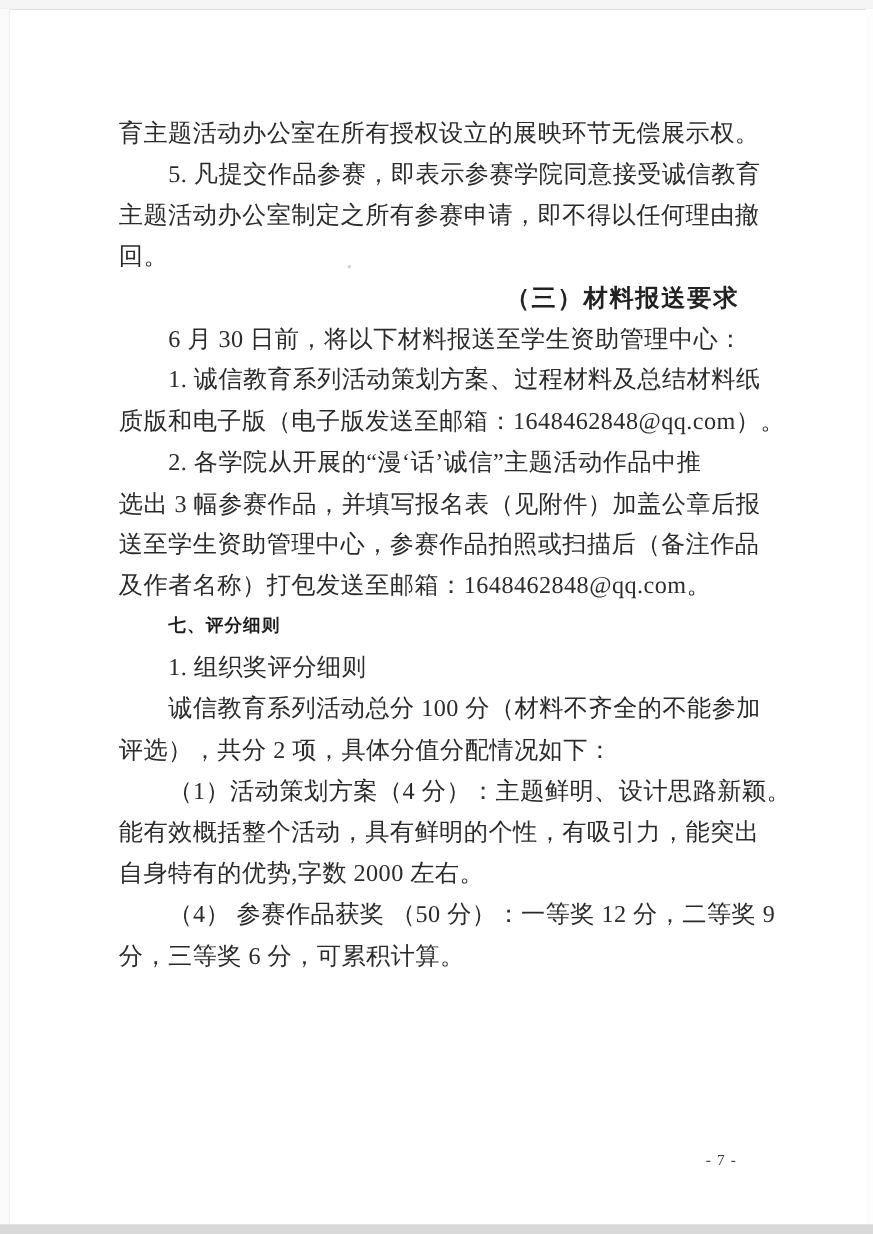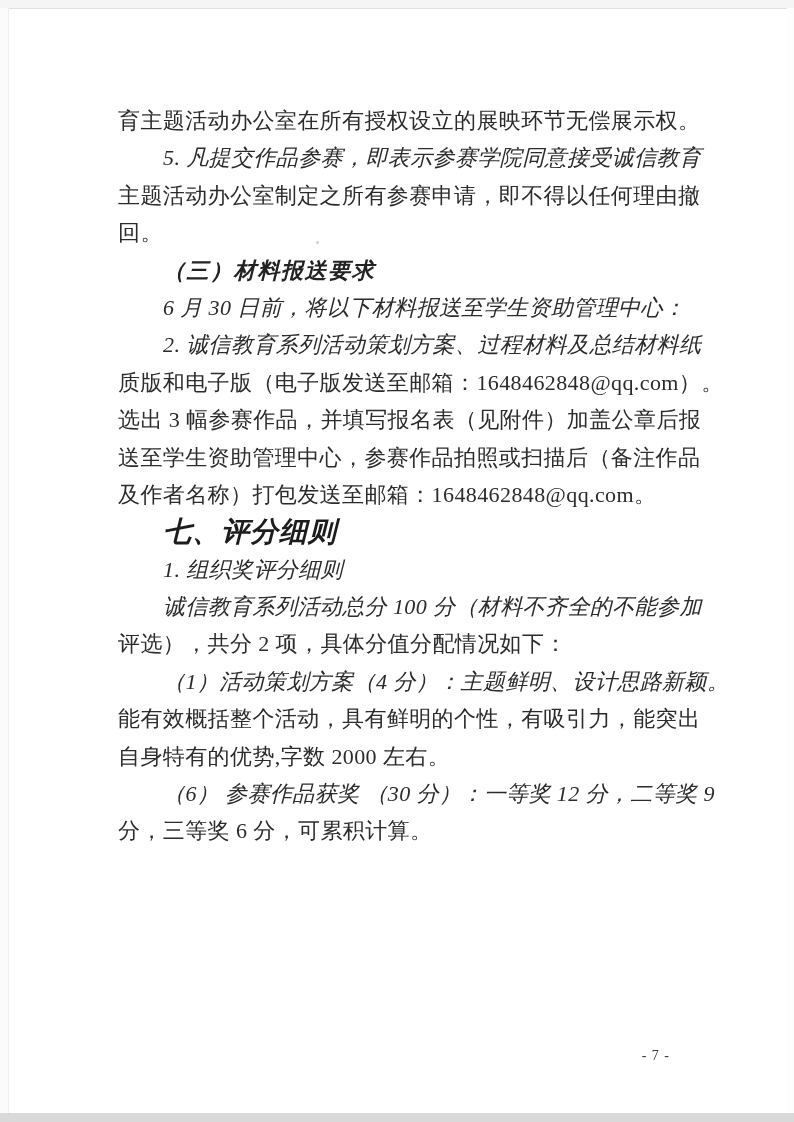--- a/index.html
+++ b/index.html
@@ -12,40 +12,41 @@
   }
   
   .edge-top    { position: absolute; top: 0; left: 0; right: 0; height: 8px; background: #f5f5f5; border-bottom: 1px solid #e2e2e2; }
   .edge-left   { position: absolute; top: 8px; left: 0; bottom: 9px; width: 8px; background: #fbfbfb; border-right: 1px solid #efefef; }
   .edge-right  { position: absolute; top: 8px; right: 0; bottom: 9px; width: 7px; background: #fdfdfd; }
   .edge-bottom { position: absolute; bottom: 0; left: 0; right: 0; height: 9px; background: #d9d9d9; }
   .artifact-dot{ position: absolute; left: 316px; top: 241px; width: 3px; height: 3px; border-radius: 50%; background: #b9b9b9; opacity: .7; }
 
   .content {
     position: absolute;
-    left: 118px; top: 102px;
+    left: 108px; top: 102px;
     width: 564px;
   }
   .line {
     height: 37.4px; line-height: 37.4px;
     font-size: 22px;
     letter-spacing: 0.4px;
     color: #2b2b2b;
     white-space: nowrap;
   }
-  .line.indent { padding-left: 45px; font-style: italic; }
+  .line.indent { padding-left: 45px; }
   .line.style-kai {
     font-weight: 600;
     letter-spacing: 1.6px;
     color: #222222;
+    text-align: right;
   }
   .line.style-hei {
     font-family: "Liberation Sans", "DejaVu Sans", sans-serif;
     font-weight: 700;
-    font-size: 28px;
+    font-size: 16px;
     letter-spacing: 1px;
     color: #1c1c1c;
   }
   .page-number {
     position: absolute;
     right: 124px; bottom: 58px;
     font-size: 14px;
     color: #3a3a3a;
     letter-spacing: 1px;
     font-family: "Liberation Serif", "DejaVu Serif", serif;
@@ -60,29 +61,30 @@
 <div class="edge-bottom"></div>
 <div class="artifact-dot"></div>
 
 <div class="content">
     <div class="line style-body">育主题活动办公室在所有授权设立的展映环节无偿展示权。</div>
     <div class="line style-body indent">5. 凡提交作品参赛，即表示参赛学院同意接受诚信教育</div>
     <div class="line style-body">主题活动办公室制定之所有参赛申请，即不得以任何理由撤</div>
     <div class="line style-body">回。</div>
     <div class="line style-kai indent">（三）材料报送要求</div>
     <div class="line style-body indent">6 月 30 日前，将以下材料报送至学生资助管理中心：</div>
-    <div class="line style-body indent">2. 诚信教育系列活动策划方案、过程材料及总结材料纸</div>
+    <div class="line style-body indent">1. 诚信教育系列活动策划方案、过程材料及总结材料纸</div>
     <div class="line style-body">质版和电子版（电子版发送至邮箱：1648462848@qq.com）。</div>
+    <div class="line style-body indent">2. 各学院从开展的“漫‘话’诚信”主题活动作品中推</div>
     <div class="line style-body">选出 3 幅参赛作品，并填写报名表（见附件）加盖公章后报</div>
     <div class="line style-body">送至学生资助管理中心，参赛作品拍照或扫描后（备注作品</div>
     <div class="line style-body">及作者名称）打包发送至邮箱：1648462848@qq.com。</div>
     <div class="line style-hei indent">七、评分细则</div>
     <div class="line style-body indent">1. 组织奖评分细则</div>
     <div class="line style-body indent">诚信教育系列活动总分 100 分（材料不齐全的不能参加</div>
     <div class="line style-body">评选），共分 2 项，具体分值分配情况如下：</div>
     <div class="line style-body indent">（1）活动策划方案（4 分）：主题鲜明、设计思路新颖。</div>
     <div class="line style-body">能有效概括整个活动，具有鲜明的个性，有吸引力，能突出</div>
     <div class="line style-body">自身特有的优势,字数 2000 左右。</div>
-    <div class="line style-body indent">（6） 参赛作品获奖 （30 分）：一等奖 12 分，二等奖 9</div>
+    <div class="line style-body indent">（4） 参赛作品获奖 （50 分）：一等奖 12 分，二等奖 9</div>
     <div class="line style-body">分，三等奖 6 分，可累积计算。</div>
   </div>
 
 <div class="page-number">- 7 -</div>
 
 </body></html>

